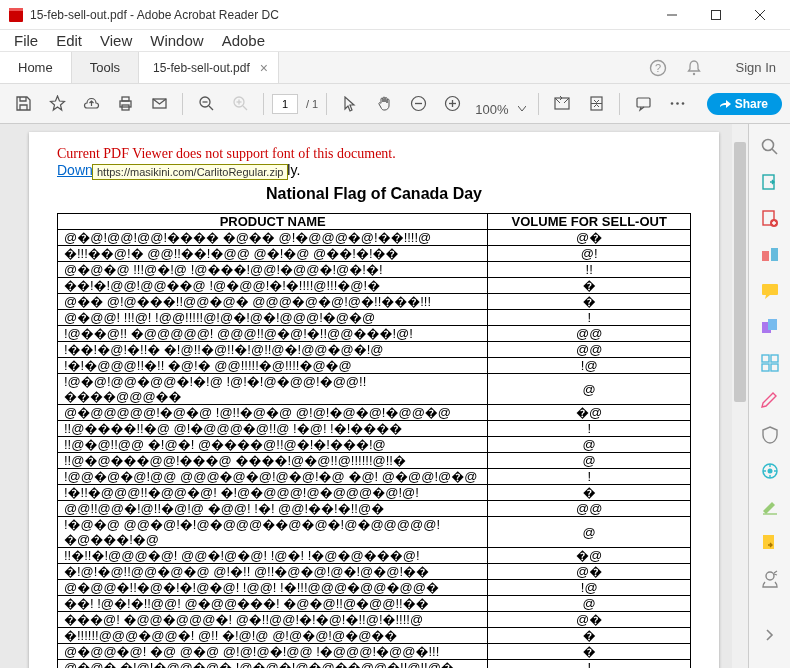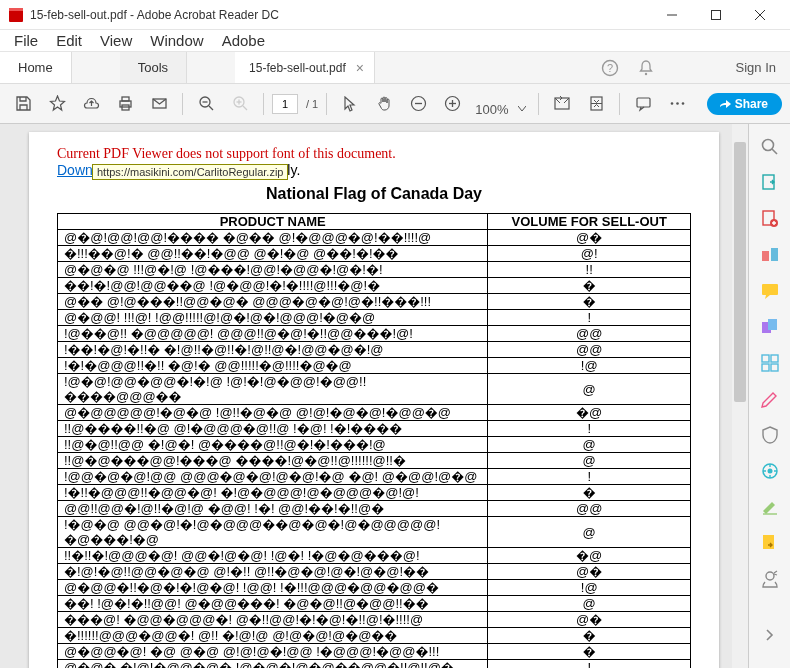--- a/index.html
+++ b/index.html
@@ -9,21 +9,21 @@
 .titlebar { height: 30px; background: #fff; display: flex; align-items: center; padding: 0 8px; border-bottom: 1px solid #e5e5e5; }
 .titlebar .pdf-icon { width: 16px; height: 16px; margin-right: 6px; display: flex; align-items: center; justify-content: center; }
 .titlebar .title { font-size: 12px; color: #333; flex: 1; }
 .titlebar .win-btn { width: 44px; height: 28px; display: flex; align-items: center; justify-content: center; color: #555; font-size: 11px; }
 
 
 .menubar { height: 22px; background: #fff; display: flex; align-items: center; padding: 0 6px; gap: 2px; border-bottom: 1px solid #e5e5e5; }
 .menubar .item { font-size: 15px; color: #333; padding: 2px 8px; cursor: pointer; }
 
 
-.tabrow { height: 32px; background: #f5f5f5; display: flex; align-items: stretch; border-bottom: 1px solid #ddd; gap: 48px; }
+.tabrow { height: 32px; background: #f5f5f5; display: flex; align-items: stretch; border-bottom: 1px solid #ddd; }
 .tabrow .home-tab, .tabrow .tools-tab { padding: 0 18px; display: flex; align-items: center; font-size: 13px; color: #333; border-right: 1px solid #ddd; background: #f0f0f0; cursor: pointer; }
 .tabrow .home-tab { background: #fff; }
 .tabrow .doc-tab { background: #fff; padding: 0 10px 0 14px; display: flex; align-items: center; font-size: 12px; color: #333; border-right: 1px solid #ddd; gap: 10px; }
 .tabrow .doc-tab .x { color: #888; font-size: 14px; cursor: pointer; }
 .tabrow .spacer { flex: 1; }
 .tabrow .right-icons { display: flex; align-items: center; gap: 8px; padding: 0 14px; }
 .tabrow .right-icons .ico { width: 28px; height: 28px; display: flex; align-items: center; justify-content: center; color: #888; cursor: pointer; }
 .tabrow .signin { font-size: 13px; color: #555; padding: 0 14px; display: flex; align-items: center; cursor: pointer; }
 
 

